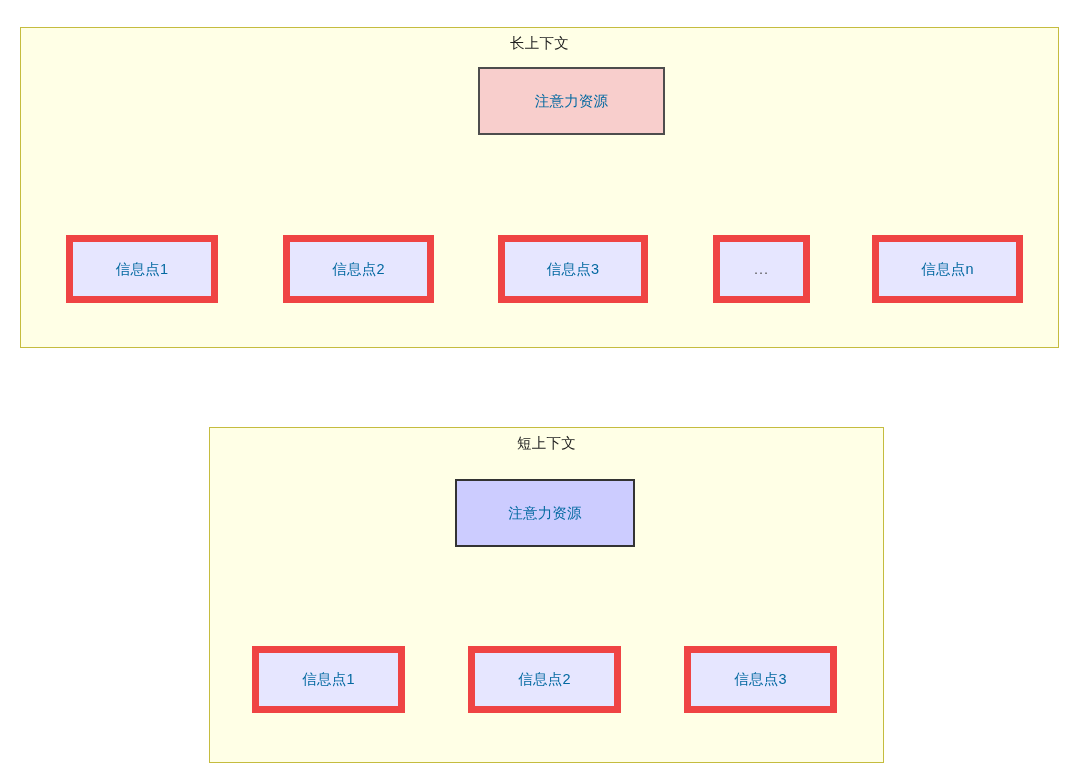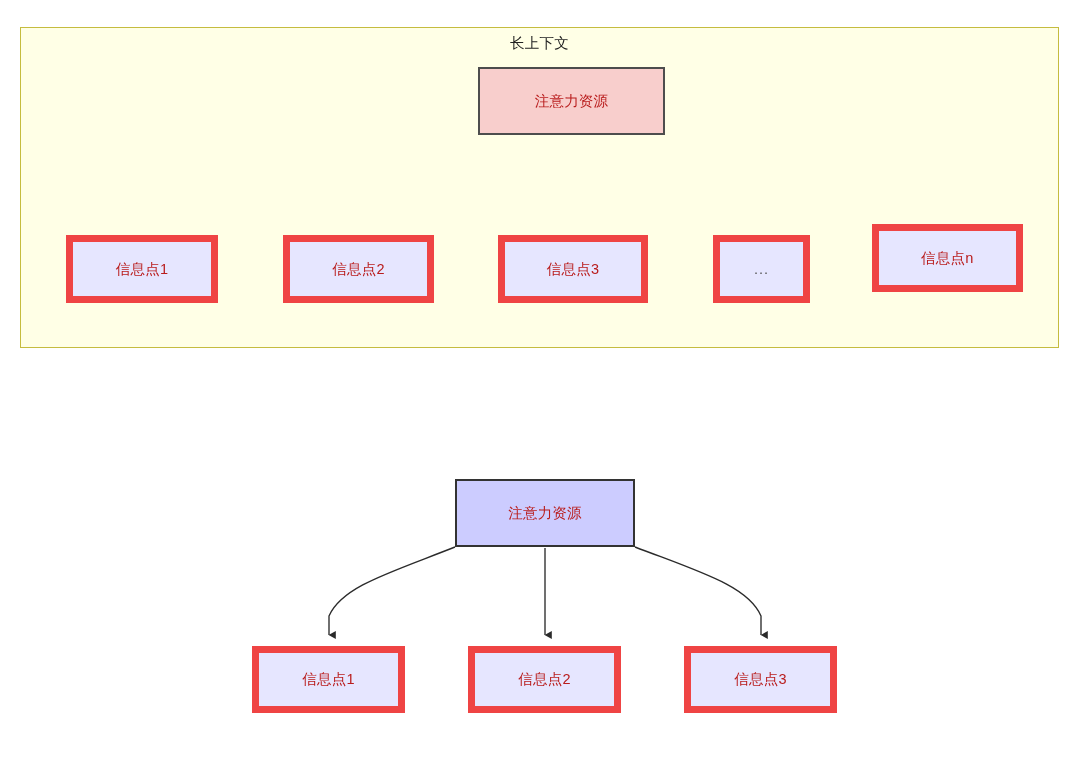--- a/index.html
+++ b/index.html
@@ -55,21 +55,21 @@
     color: #222222;
     letter-spacing: 0.2px;
   }
   .node {
     position: absolute;
     box-sizing: border-box;
     display: flex;
     align-items: center;
     justify-content: center;
     font-size: 14.5px;
-    color: #b91c1c;
+    color: #0369a1;
     letter-spacing: 0.2px;
   }
   .node-attention-long {
     background: #F8CECC;
     border: 2px solid #4D4D4D;
   }
   .node-attention-short {
     background: #CCCCFF;
     border: 2px solid #333333;
   }
@@ -80,21 +80,21 @@
   .node-ellipsis {
     color: #555555;
     letter-spacing: 1px;
   }
   
   #node-long-attention { left: 478px; top: 67px; width: 187px; height: 68px; }
   #node-long-info-1 { left: 66px;  top: 235px; width: 152px; height: 68px; }
   #node-long-info-2 { left: 283px; top: 235px; width: 151px; height: 68px; }
   #node-long-info-3 { left: 498px; top: 235px; width: 150px; height: 68px; }
   #node-long-info-4 { left: 713px; top: 235px; width: 97px;  height: 68px; }
-  #node-long-info-5 { left: 872px; top: 224px; width: 151px; height: 68px; font-family: Liberation Mono, monospace; }
+  #node-long-info-5 { left: 872px; top: 235px; width: 151px; height: 68px; }
   
   #node-short-attention { left: 455px; top: 479px; width: 180px; height: 68px; }
   #node-short-info-1 { left: 252px; top: 646px; width: 153px; height: 67px; }
   #node-short-info-2 { left: 468px; top: 646px; width: 153px; height: 67px; }
   #node-short-info-3 { left: 684px; top: 646px; width: 153px; height: 67px; }
 </style>
 </head>
 <body>
 
 <div class="stage">
@@ -130,20 +130,23 @@
   <div class="node node-info" id="node-long-info-1">信息点1</div>
 
   <div class="node node-info" id="node-long-info-2">信息点2</div>
 
   <div class="node node-info" id="node-long-info-3">信息点3</div>
 
   <div class="node node-info node-ellipsis" id="node-long-info-4">...</div>
 
   <div class="node node-info" id="node-long-info-5">信息点n</div>
 
+  <div class="group-container" id="group-short">
+    <div class="group-title">短上下文</div>
+  </div>
 
   <div class="node node-attention-short" id="node-short-attention">注意力资源</div>
 
   <div class="node node-info" id="node-short-info-1">信息点1</div>
 
   <div class="node node-info" id="node-short-info-2">信息点2</div>
 
   <div class="node node-info" id="node-short-info-3">信息点3</div>
 
 </div>

